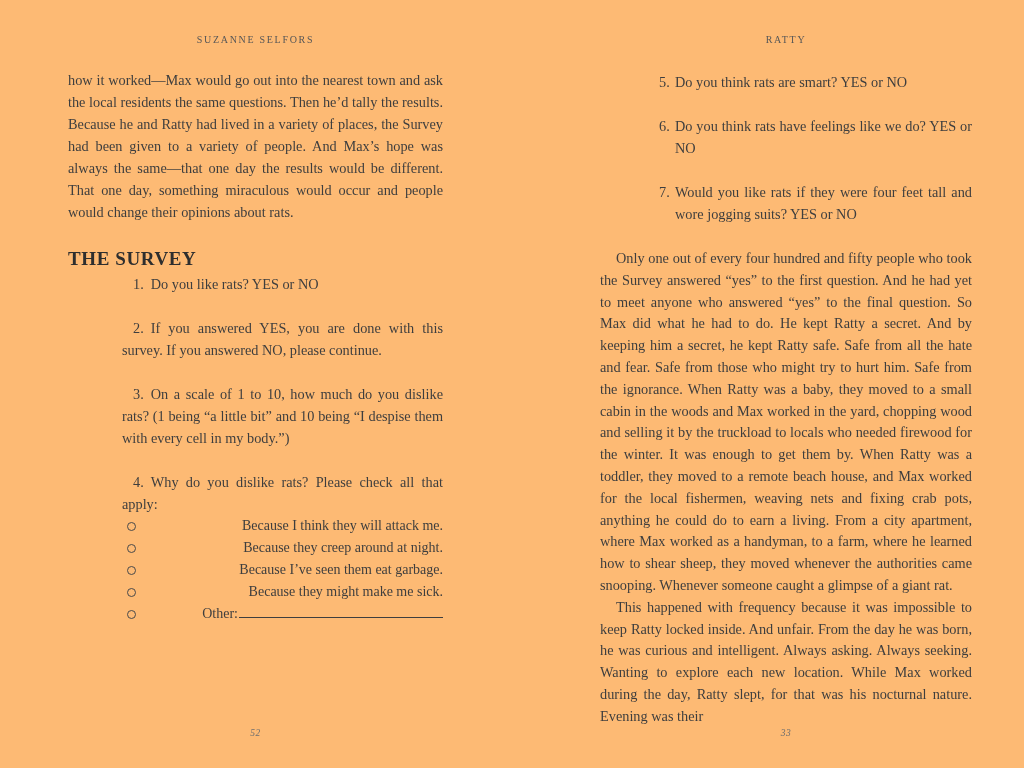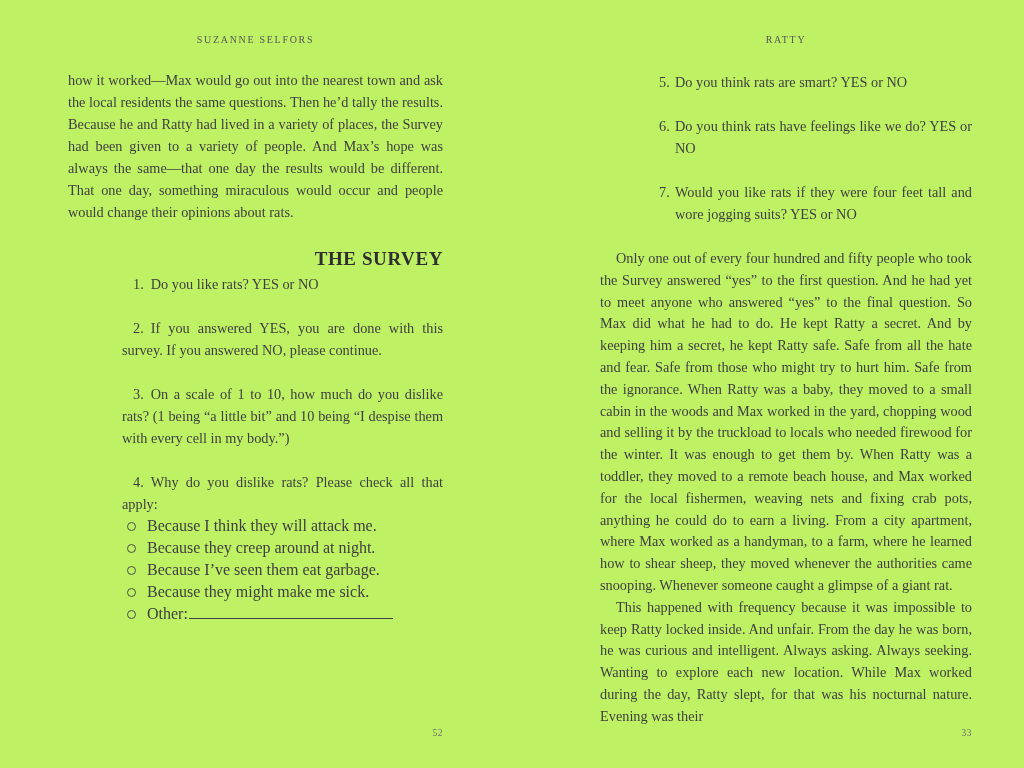--- a/index.html
+++ b/index.html
@@ -5,21 +5,21 @@
   html, body {
     margin: 0;
     padding: 0;
     background: #ffffff;
     width: 1024px;
     height: 768px;
     overflow: hidden;
     font-family: "Liberation Serif", "DejaVu Serif", serif;
     color: #3e3e3e;
   }
-  .spread { position: relative; width: 1024px; height: 768px; background: #bef264; }
+  .spread { position: relative; width: 1024px; height: 768px; background: #fdba74; }
 
   .page { position: absolute; top: 0; height: 768px; }
   .page-left  { left: 68px;  width: 375px; }
   .page-right { left: 600px; width: 372px; }
 
   .running-head {
     margin-top: 34px;
     text-align: center;
     font-size: 10px;
     letter-spacing: 1.7px;
@@ -33,21 +33,21 @@
     line-height: 22px;
     text-align: justify;
   }
   .no-indent { text-indent: 0; font-family: Liberation Serif, serif; }
   .indented  { text-indent: 16px; }
   .page-right .body-par { line-height: 21.8px; margin-top: 23px; }
   .page-right .body-par + .body-par { margin-top: 0; }
 
   .section-title {
     margin: 24px 0 0 0;
-    text-align: right;
+    text-align: left;
     font-size: 19px;
     font-weight: bold;
     letter-spacing: 0.6px;
     color: #2e2e2e;
     line-height: 24px;
   }
 
   .survey-item {
     font-size: 14.3px;
     line-height: 22px;
@@ -67,23 +67,23 @@
     padding-left: 75px;
     text-indent: 0;
   }
   .page-right .survey-item .num { position: absolute; left: 59px; top: 0; }
   .page-right .survey-item.first { margin-top: 25px; }
 
   .checklist { margin: 0; }
   .check-row {
     position: relative;
     padding-left: 79px;
-    font-size: 16px;
+    font-size: 14px;
     line-height: 22px;
-    text-align: left;
+    text-align: right;
   }
   .circle {
     position: absolute;
     left: 59px;
     top: 7px;
     width: 7px;
     height: 7px;
     border: 1px solid #4a4a4a;
     border-radius: 50%;
     background: transparent;
@@ -94,24 +94,25 @@
     height: 13px;
     border-bottom: 1.3px solid #3e3e3e;
     margin-left: 1px;
   }
 
   .page-number {
     position: absolute;
     top: 728px;
     left: 0;
     width: 100%;
-    text-align: right;
+    text-align: center;
     font-size: 9.5px;
     color: #6e6e6e;
     letter-spacing: 0.5px;
+    font-style: italic;
   }
 </style>
 </head>
 <body>
 
 <div class="spread">
 
   <div class="page page-left">
     <div class="running-head">SUZANNE SELFORS</div>
 

